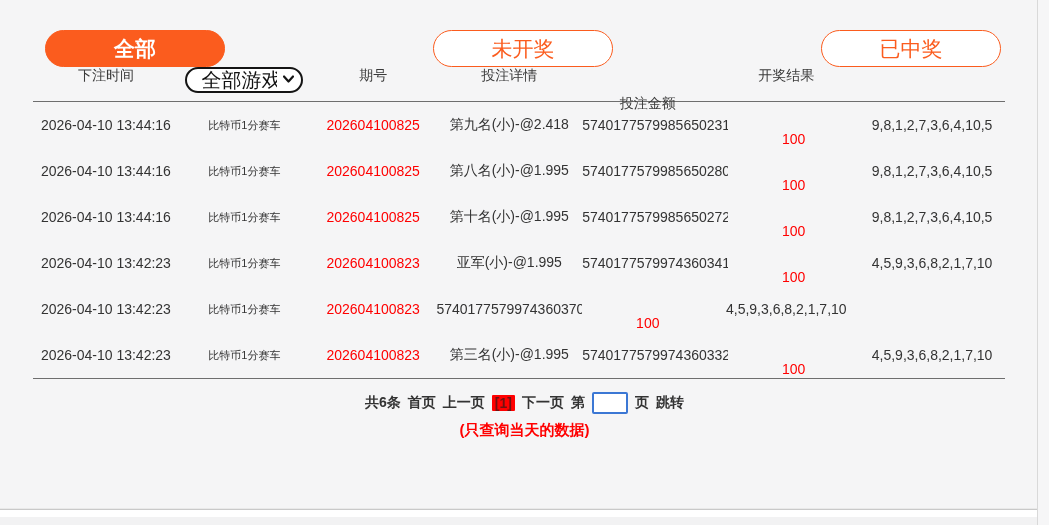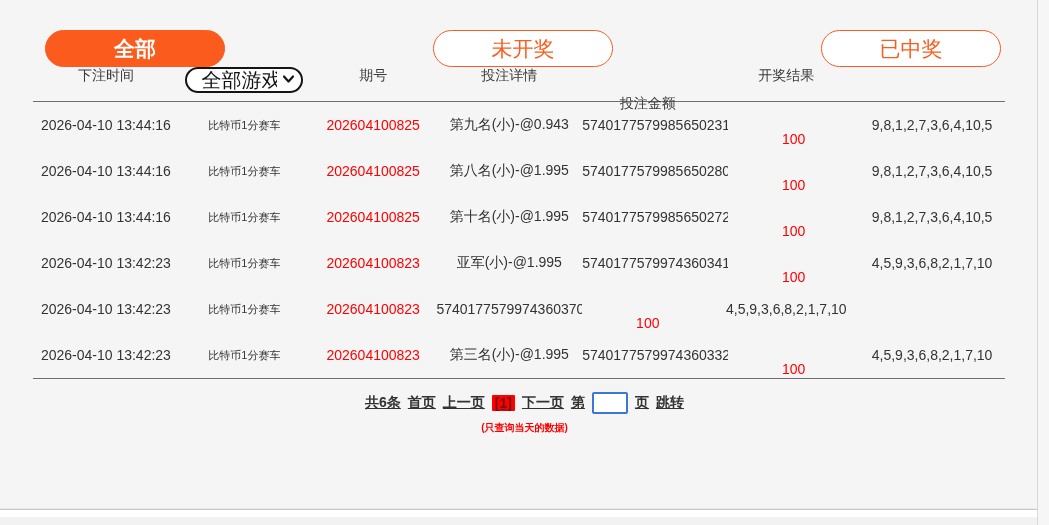--- a/index.html
+++ b/index.html
@@ -50,29 +50,29 @@
     background:#fff; font-size:20px; color:#111;
     padding:0 24px 0 14px; text-align:center;
     font-family:"Liberation Sans","DejaVu Sans",sans-serif;
     cursor:pointer;
   }
   .select-caret { position:absolute; right:9px; top:8px; pointer-events:none; }
 
   
   .pagination {
     display:flex; align-items:center; justify-content:center;
-    margin-top:13px; font-size:14px; font-weight:bold; color:#333; gap:7px;text-decoration:underline;
+    margin-top:13px; font-size:14px; font-weight:bold; color:#333; gap:7px;
   }
   .pg-link { cursor:pointer; }
   .pg-current { background:#ff0000; color:#701212; padding:0 3px; border-radius:1px; }
   .pg-input {
     width:36px; height:22px; border:2px solid #3b77d4; border-radius:2px;
     background:#fff; font-size:13px; text-align:center; outline:none;
   }
-  .note { margin-top:7px; text-align:center; color:#ff0000; font-size:10px; font-weight:bold; }
+  .note { margin-top:7px; text-align:center; color:#ff0000; font-size:15px; font-weight:bold; }
 
   
   .v-scroll {
     position:absolute; top:0; right:0; width:12px; height:100%;
     background:#f6f6f7; border-left:1px solid #d9d9d9;
   }
   .h-scroll {
     position:absolute; left:0; bottom:0; width:100%; height:17px;
     background:#fff; border-top:1px solid #e9e9e9; border-bottom:8px solid #f2f2f3;
   }
@@ -106,21 +106,21 @@
       <div class="cell col4">投注详情</div>
       <div class="cell col6">投注金额</div>
       <div class="cell col7">开奖结果</div>
     </div>
 
     <div class="t-body">
       <div class="t-row">
         <div class="cell col1">2026-04-10 13:44:16</div>
         <div class="cell col2 cell-game">比特币1分赛车</div>
         <div class="cell col3 red">202604100825</div>
-        <div class="cell col4">第九名(小)-@0.943</div>
+        <div class="cell col4">第九名(小)-@2.418</div>
         <div class="cell col5">5740177579985650231</div>
         <div class="cell col6 red">100</div>
         <div class="cell col7">9,8,1,2,7,3,6,4,10,5</div>
       </div>
       <div class="t-row">
         <div class="cell col1">2026-04-10 13:44:16</div>
         <div class="cell col2 cell-game">比特币1分赛车</div>
         <div class="cell col3 red">202604100825</div>
         <div class="cell col4">第八名(小)-@1.995</div>
         <div class="cell col5">5740177579985650280</div>

